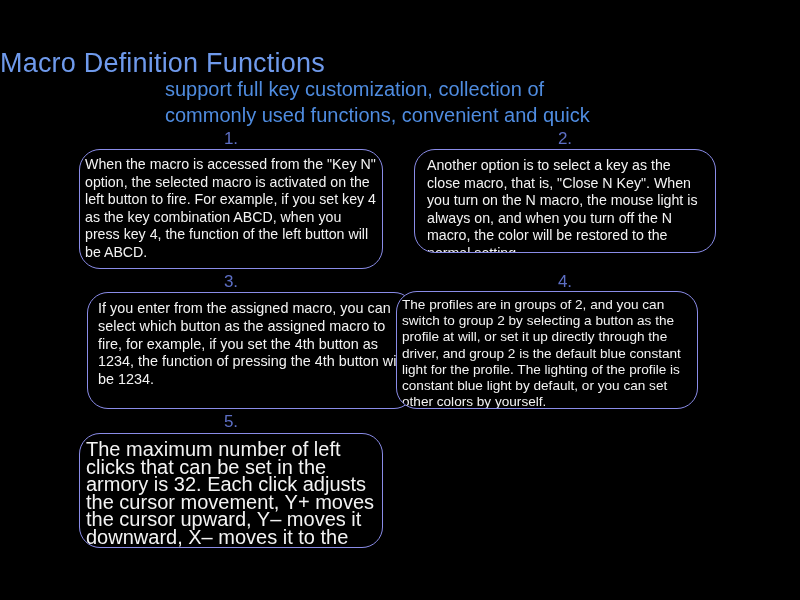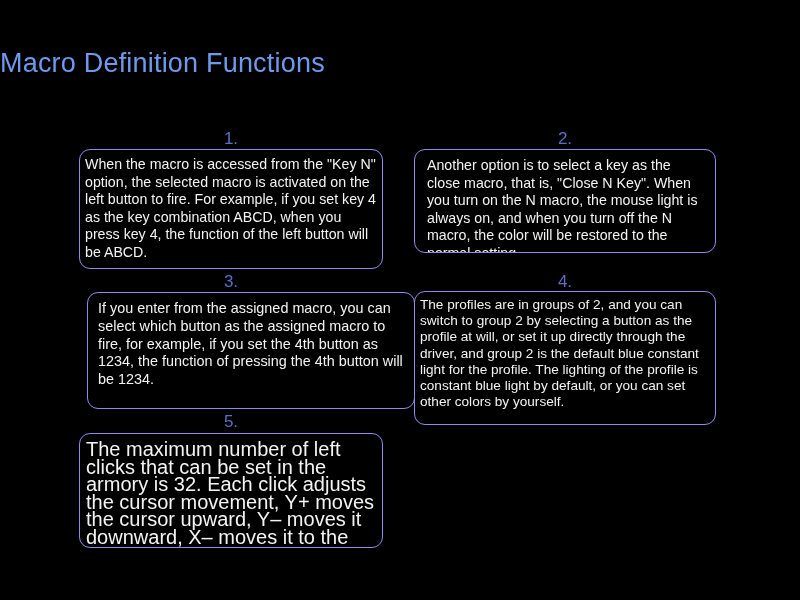--- a/index.html
+++ b/index.html
@@ -66,21 +66,21 @@
   .num-3 { left: 79px;  top: 272px; width: 304px; }
   .num-4 { left: 414px; top: 272px; width: 302px; }
   .num-5 { left: 79px;  top: 412px; width: 304px; }
 
   
   .panel {
     position: absolute;
     box-sizing: border-box;
     background: #000000;
     border: 1.5px solid #8a8ce8;
-    border-radius: 11px;
+    border-radius: 21px;
     color: #f3f3f3;
     font-weight: 400;
     overflow: hidden;
   }
   .panel p {
     margin: 0;
   }
 
   .panel-1 {
     left: 79px;  top: 149px;  width: 304px; height: 120px;
@@ -95,39 +95,42 @@
     line-height: 17.6px;
   }
   .panel-3 {
     left: 79px;  top: 292px;  width: 328px; height: 117px;
     padding: 7px 6px 6px 10px;
     font-size: 14.4px;
     line-height: 17.8px;
     margin-left: 8px;
   }
   .panel-4 {
-    left: 414px; top: 291px;  width: 302px; height: 134px;
+    left: 396px; top: 291px;  width: 302px; height: 118px;
     padding: 5px 6px 5px 5px;
     font-size: 13.6px;
     line-height: 16.2px;
   }
   .panel-5 {
     left: 79px;  top: 433px;  width: 304px; height: 115px;
     padding: 7px 6px 6px 6px;
     font-size: 20px;
     line-height: 17.6px;
   }
 </style>
 </head>
 <body>
 
 <div class="page">
 
   <h1 class="title">Macro Definition Functions</h1>
 
+  <div class="subtitle-wrap">
+    <div class="subtitle">support full key customization, collection of commonly used functions, convenient and quick</div>
+  </div>
 
   <div class="num num-1">1.</div>
   <div class="panel panel-1">
     <p>When the macro is accessed from the "Key N" option, the selected macro is activated on the left button to fire. For example, if you set key 4 as the key combination ABCD, when you press key 4, the function of the left button will be ABCD.</p>
   </div>
 
   <div class="num num-2">2.</div>
   <div class="panel panel-2">
     <p>Another option is to select a key as the close macro, that is, "Close N Key". When you turn on the N macro, the mouse light is always on, and when you turn off the N macro, the color will be restored to the normal setting.</p>
   </div>

